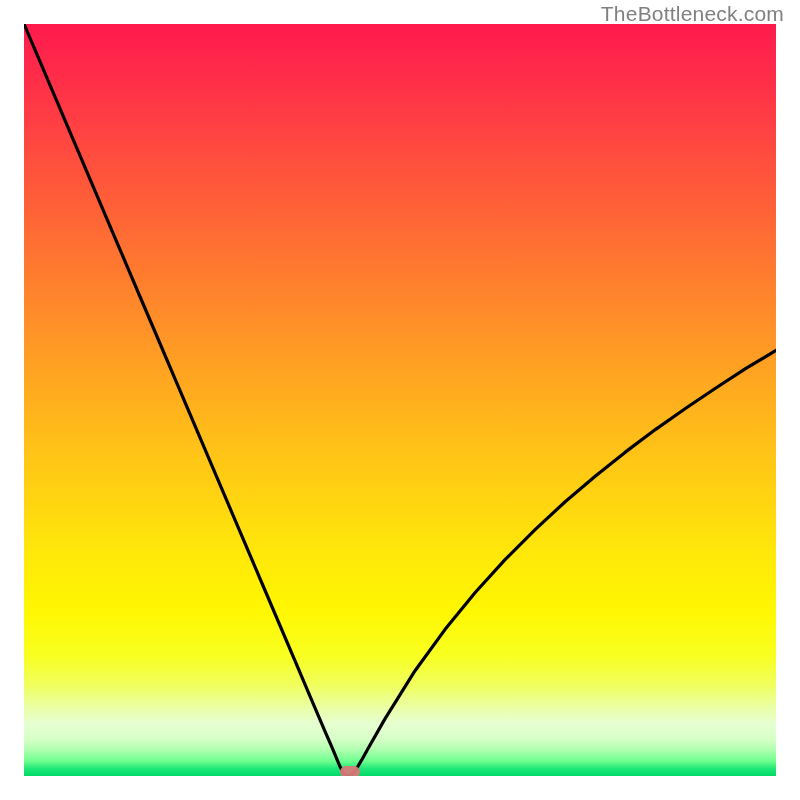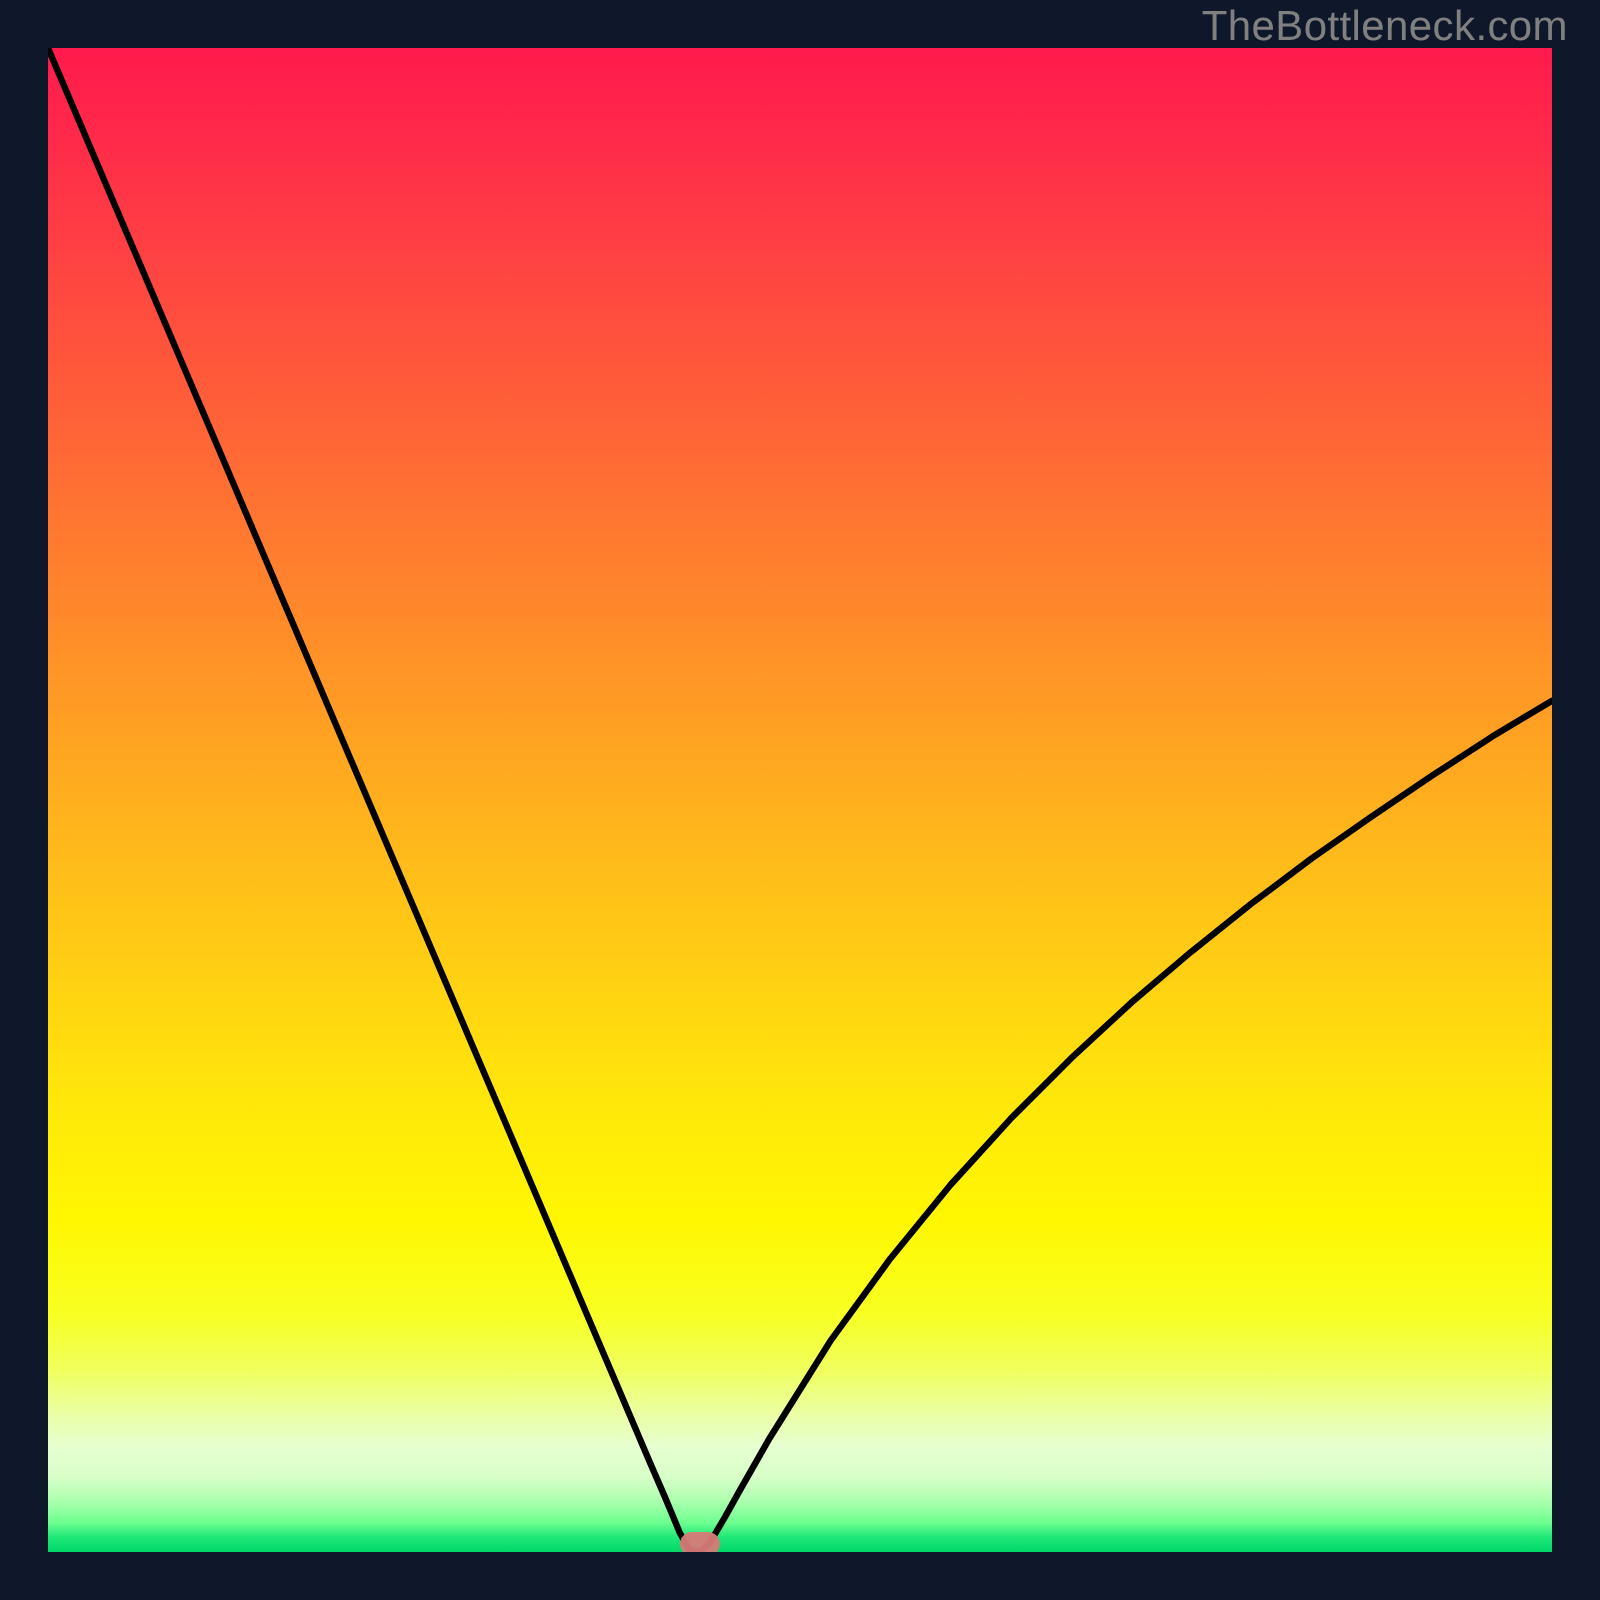--- a/index.html
+++ b/index.html
@@ -8,21 +8,21 @@
     width: 800px;
     height: 800px;
     background: #000;
     overflow: hidden;
     font-family: Arial, Helvetica, sans-serif;
   }
   .frame {
     position: relative;
     width: 800px;
     height: 800px;
-    background: #0f172a;
+    background: #ffffff;
   }
   .watermark {
     position: absolute;
     top: 2px;
     right: 16px;
     color: #808080;
     font-size: 21px;
     font-weight: 400;
     letter-spacing: 0.2px;
     z-index: 10;

